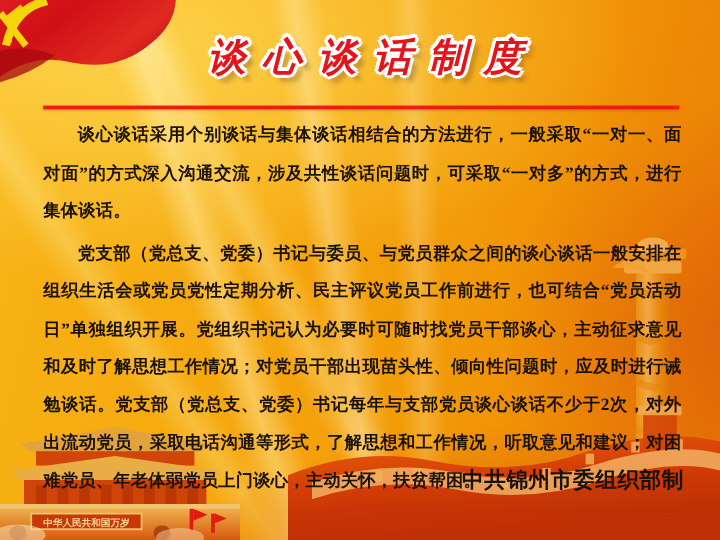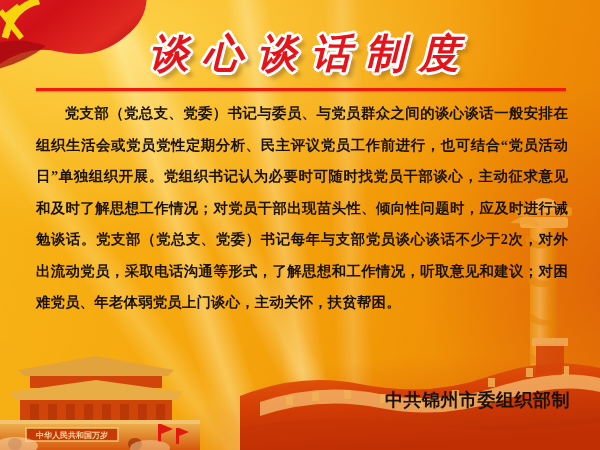--- a/index.html
+++ b/index.html
@@ -79,21 +79,21 @@
     pointer-events: none;
   }
 
   
   .title {
     position: absolute;
     left: 0; right: 0;
     top: 26px;
     text-align: center;
     font-family: "Liberation Serif", "DejaVu Serif", serif;
-    font-size: 40px;
+    font-size: 32px;
     font-weight: bold;
     font-style: italic;
     letter-spacing: 14px;
     color: #e4141a;
     white-space: nowrap;
     text-shadow:
       -2px -2px 0 #fff,  2px -2px 0 #fff,
       -2px  2px 0 #fff,  2px  2px 0 #fff,
       -3px  0   0 #fff,  3px  0   0 #fff,
        0   -3px 0 #fff,  0    3px 0 #fff,
@@ -259,18 +259,19 @@
       <rect x="10" y="14" width="7" height="42" transform="rotate(-38 13 35)"></rect>
       <rect x="2" y="16" width="24" height="9" transform="rotate(-38 14 20)"></rect>
     </g>
   </svg>
 
   <div class="title">谈心谈话制度</div>
 
   <div class="divider"></div>
 
   <div class="body-text">
+    <p>谈心谈话采用个别谈话与集体谈话相结合的方法进行，一般采取“一对一、面对面”的方式深入沟通交流，涉及共性谈话问题时，可采取“一对多”的方式，进行集体谈话。</p>
     <p>党支部（党总支、党委）书记与委员、与党员群众之间的谈心谈话一般安排在组织生活会或党员党性定期分析、民主评议党员工作前进行，也可结合“党员活动日”单独组织开展。党组织书记认为必要时可随时找党员干部谈心，主动征求意见和及时了解思想工作情况；对党员干部出现苗头性、倾向性问题时，应及时进行诫勉谈话。党支部（党总支、党委）书记每年与支部党员谈心谈话不少于2次，对外出流动党员，采取电话沟通等形式，了解思想和工作情况，听取意见和建议；对困难党员、年老体弱党员上门谈心，主动关怀，扶贫帮困。</p>
   </div>
 
   <div class="signature">中共锦州市委组织部制</div>
 
 </div>
 
 </body></html>

